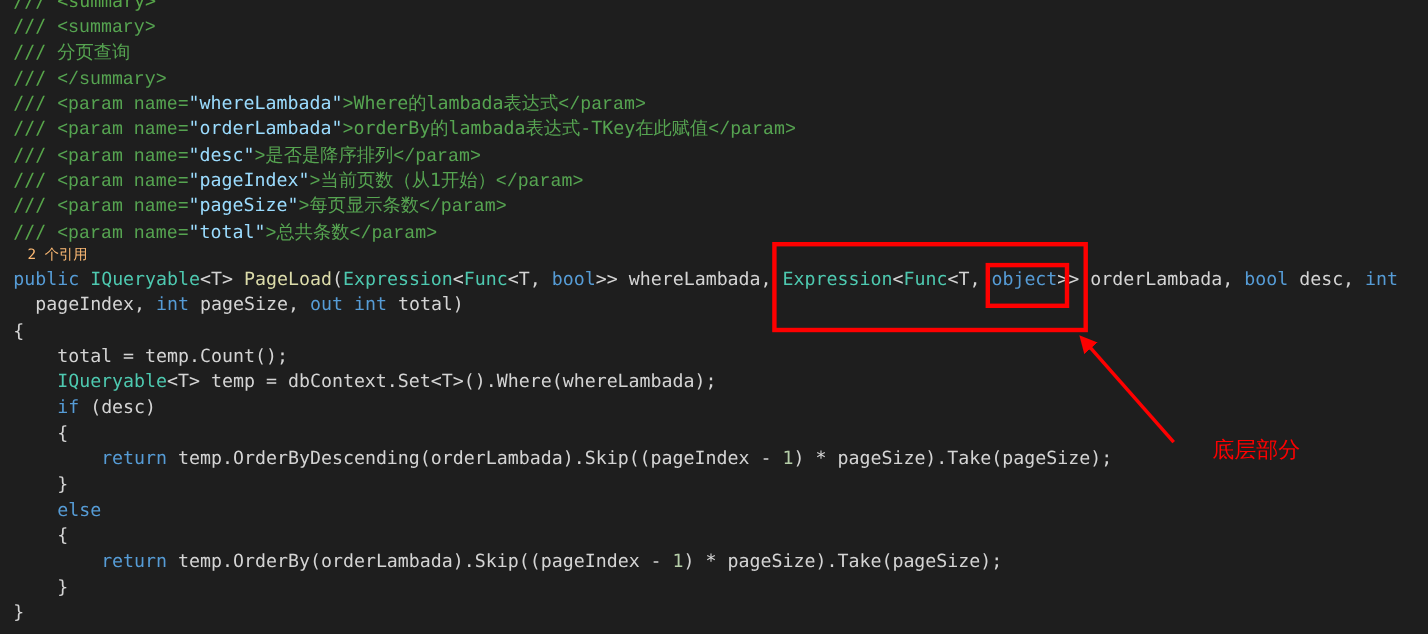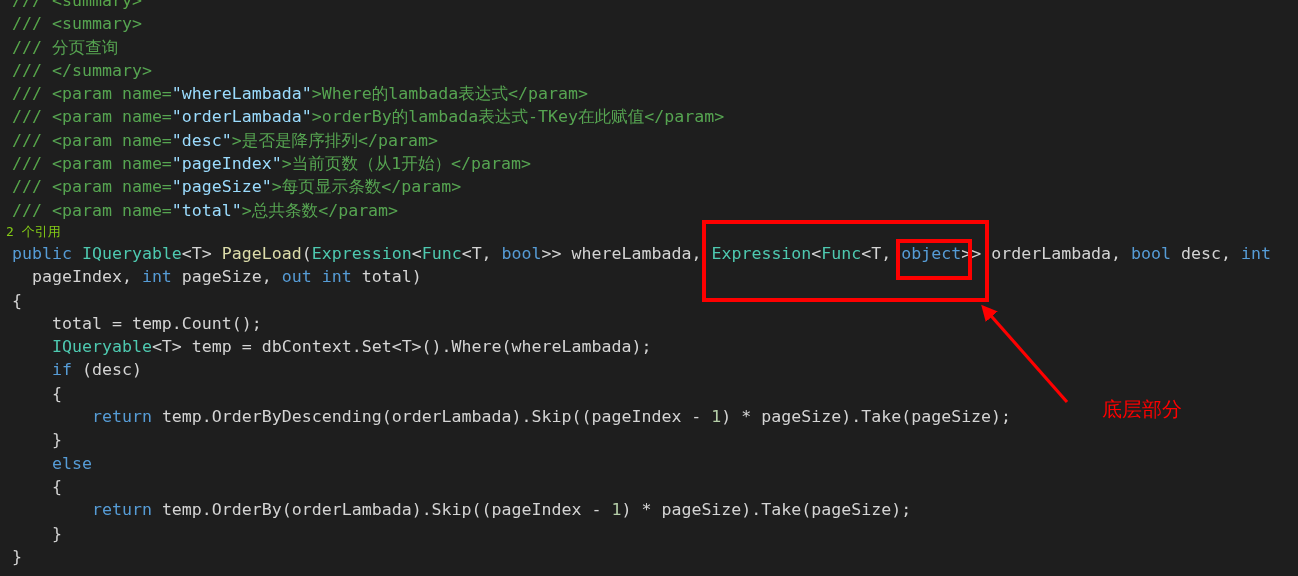--- a/index.html
+++ b/index.html
@@ -34,27 +34,27 @@
     white-space: pre;
     padding-left: 12px;
     letter-spacing: 0px;
     color: #d4d4d4;
   }
   .codelens {
     height: 20px;
     line-height: 20px;
     font-size: 13px;
     white-space: pre;
-    padding-left: 6px;
-    color: #84cc16;
+    padding-left: 25px;
+    color: #fdba74;
     font-family: "DejaVu Sans Mono", "Liberation Mono", monospace;
   }
   
   .c-doc     { color: #57a64a; }   
-  .c-doctag  { color: #56a451; }   
+  .c-doctag  { color: #56a451; font-family: Liberation Mono, monospace; }   
   .c-docattr { color: #9bdcfe; }   
   .c-doctext { color: #56a451; }   
   .c-kw      { color: #569cd6; }   
   .c-type    { color: #4ec9b0; }   
   .c-method  { color: #dcdcaa; }   
   .c-plain   { color: #d4d4d4; }   
   .c-num     { color: #b5cea8; }   
 
   
   .anno-box {

